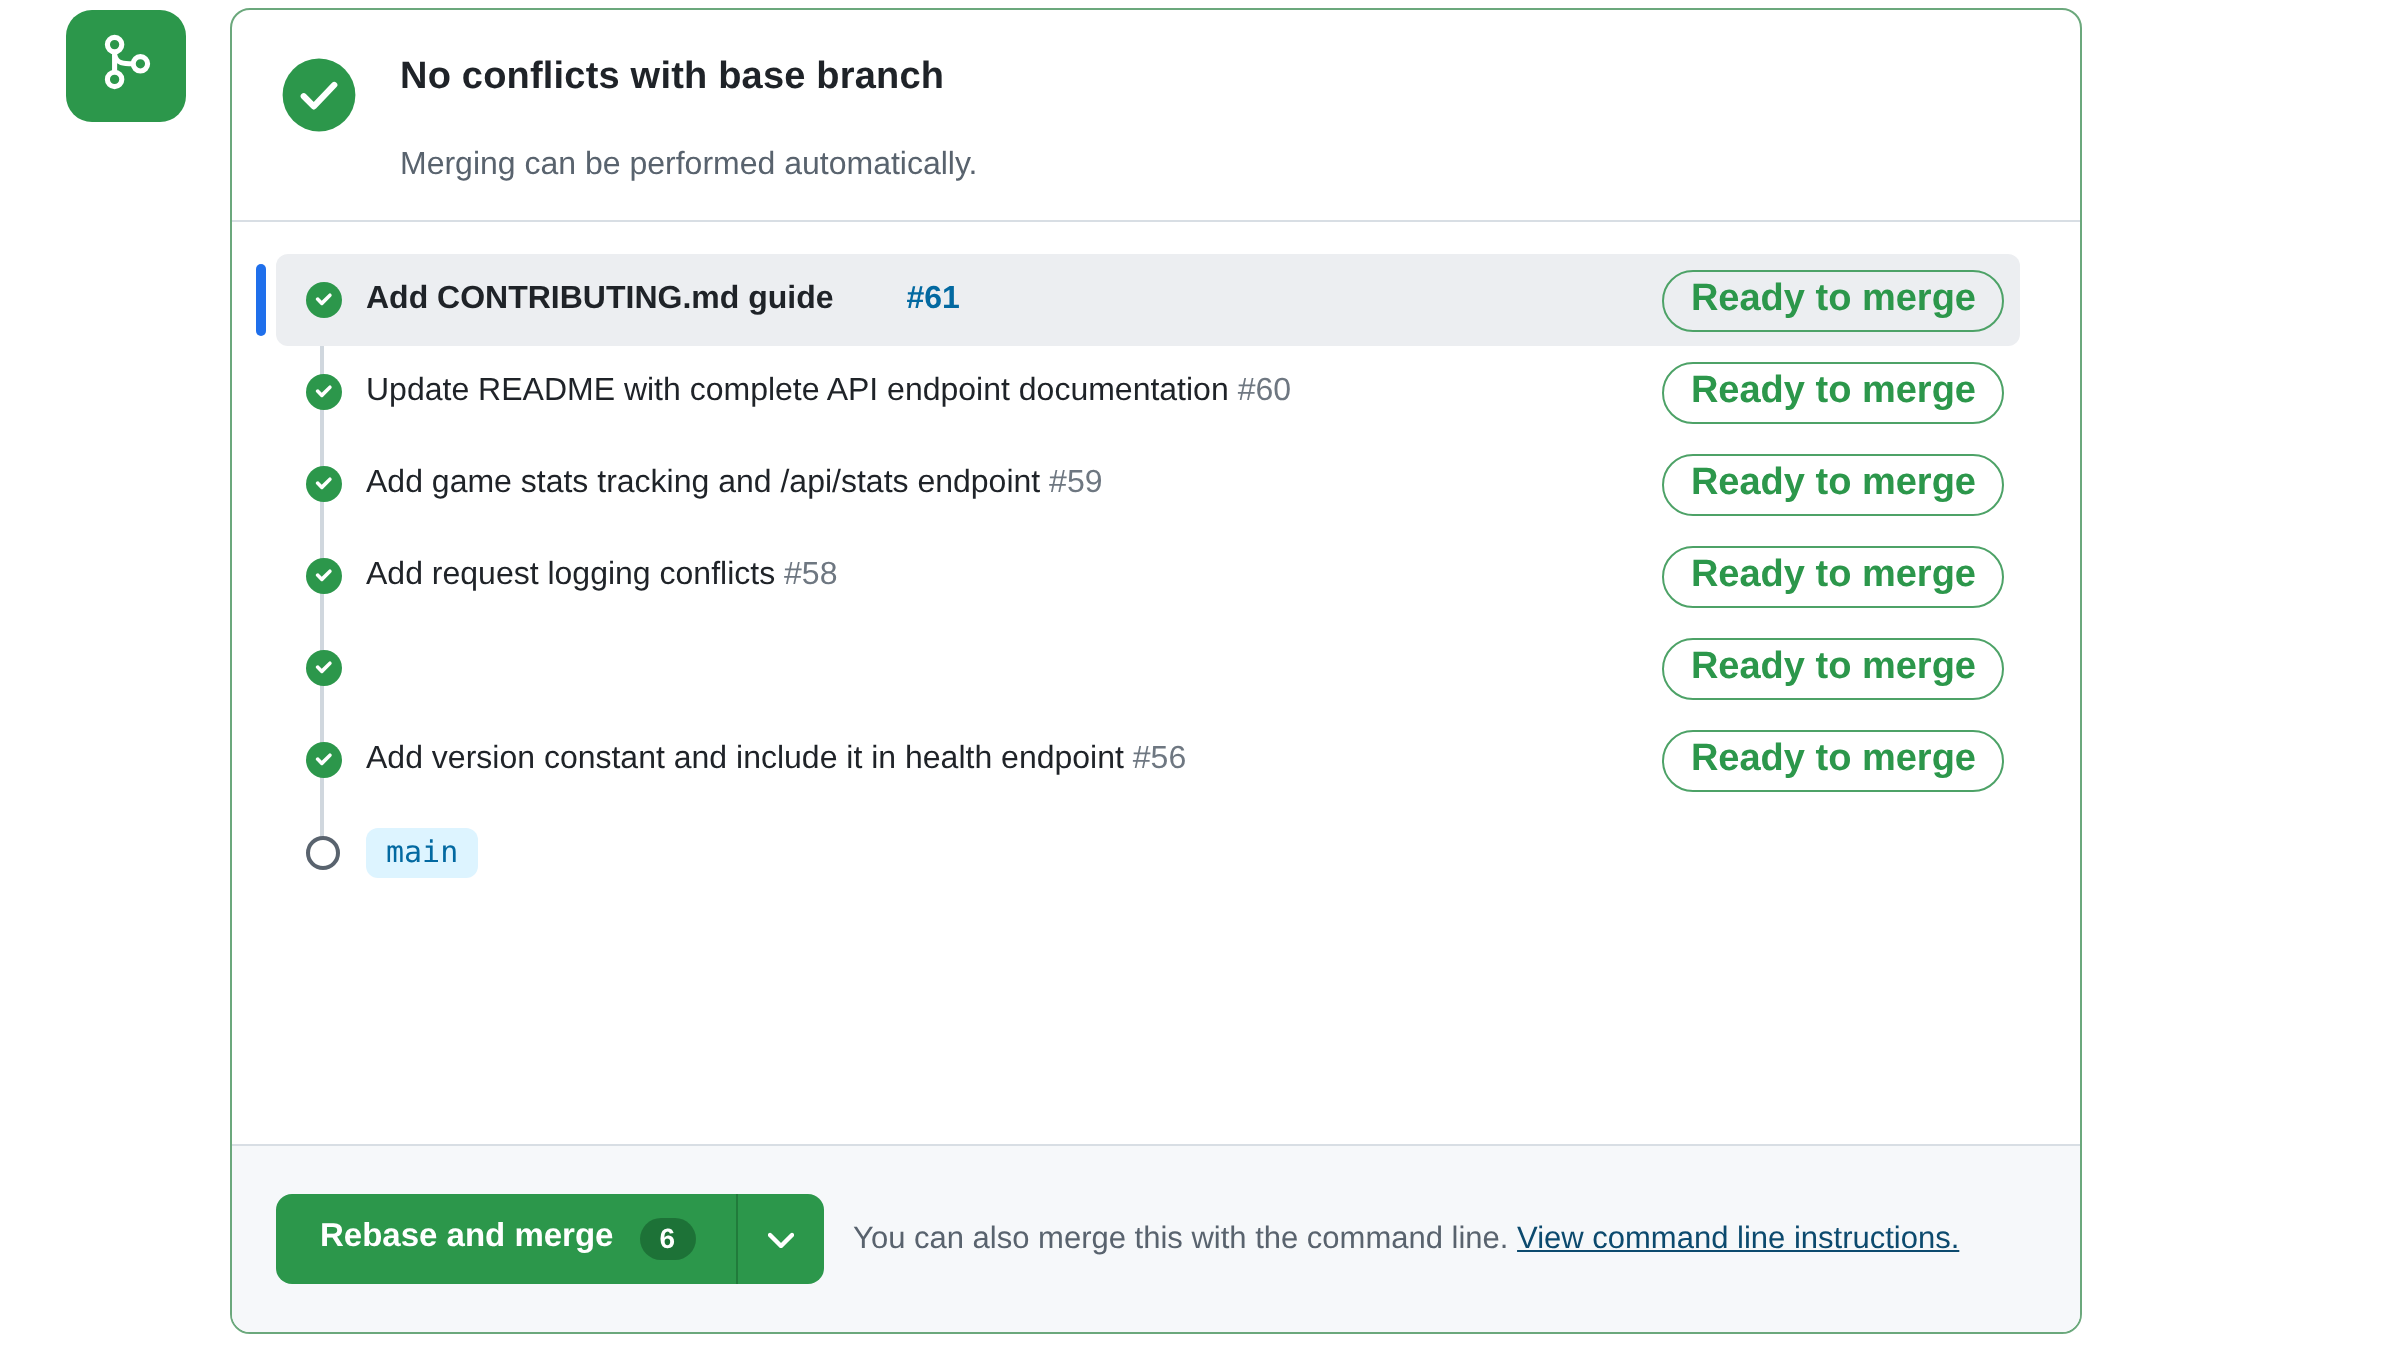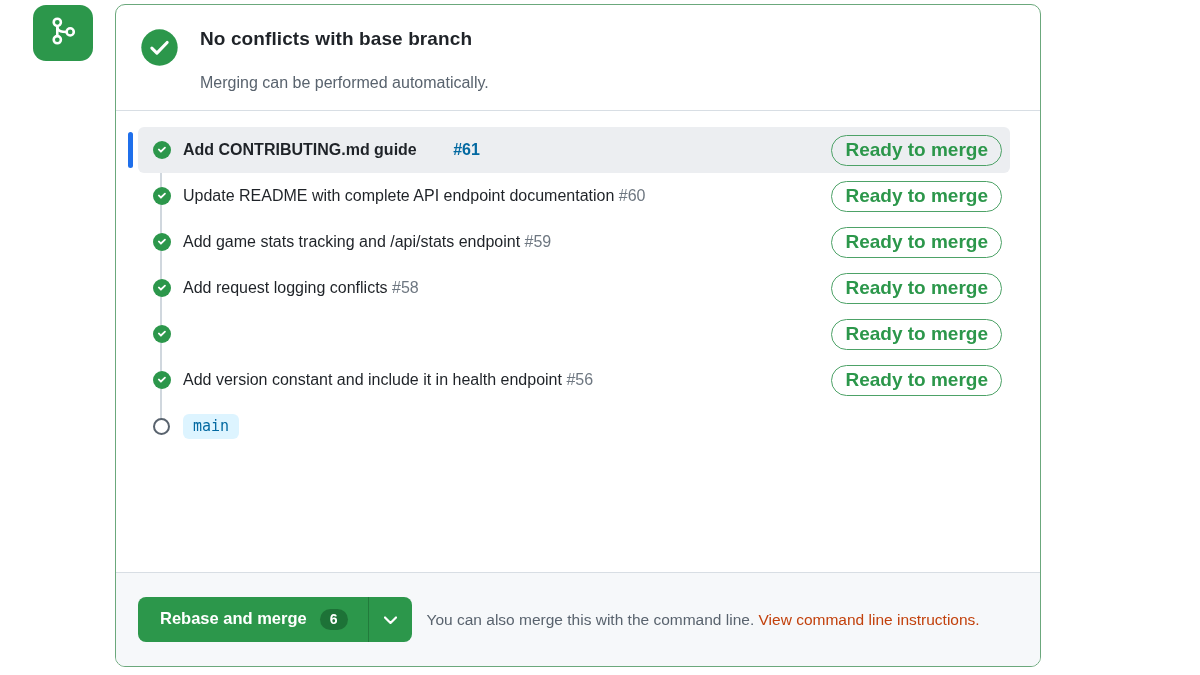--- a/index.html
+++ b/index.html
@@ -47,21 +47,21 @@
   .footer { display: flex; align-items: center; gap: 15px; padding: 0 24px 0 22px; height: 94px;
     background: #f6f8fa; border-top: 1px solid #d8dee4; border-radius: 0 0 9px 9px; }
   .merge-group { display: inline-flex; align-items: stretch; background: #2c974b; border-radius: 8px; overflow: hidden; }
   .merge-main { display: flex; gap: 13px; border: none; background: transparent; cursor: pointer;
     color: #ffffff; font-family: inherit; font-size: 16.5px; font-weight: bold; padding: 12px 20px 12px 22px; }
   .count-badge { background: rgba(0,45,17,.34); color: #ffffff; font-size: 14px; font-weight: bold;
     border-radius: 999px; padding: 2px 10px 3px; }
   .merge-caret { display: flex; align-items: center; border: none; background: transparent; cursor: pointer;
     padding: 0 15px; border-left: 1px solid rgba(0,40,10,.25); color: #fff; }
   .cli-note { font-size: 15.5px; color: #59636e; }
-  .cli-link { color: #c2410c; cursor: pointer; }
+  .cli-link { color: #0c4a6e; text-decoration: underline; cursor: pointer; }
 </style>
 </head>
 <body>
 
 <div class="app-icon">
   <span>
     <svg width="38" height="36" viewBox="0 0 24 24" fill="none" stroke="#ffffff" stroke-width="1.7">
       <circle cx="8.2" cy="6.2" r="2.4"></circle>
       <circle cx="8.2" cy="17.8" r="2.4"></circle>
       <circle cx="16.8" cy="12.6" r="2.4"></circle>

